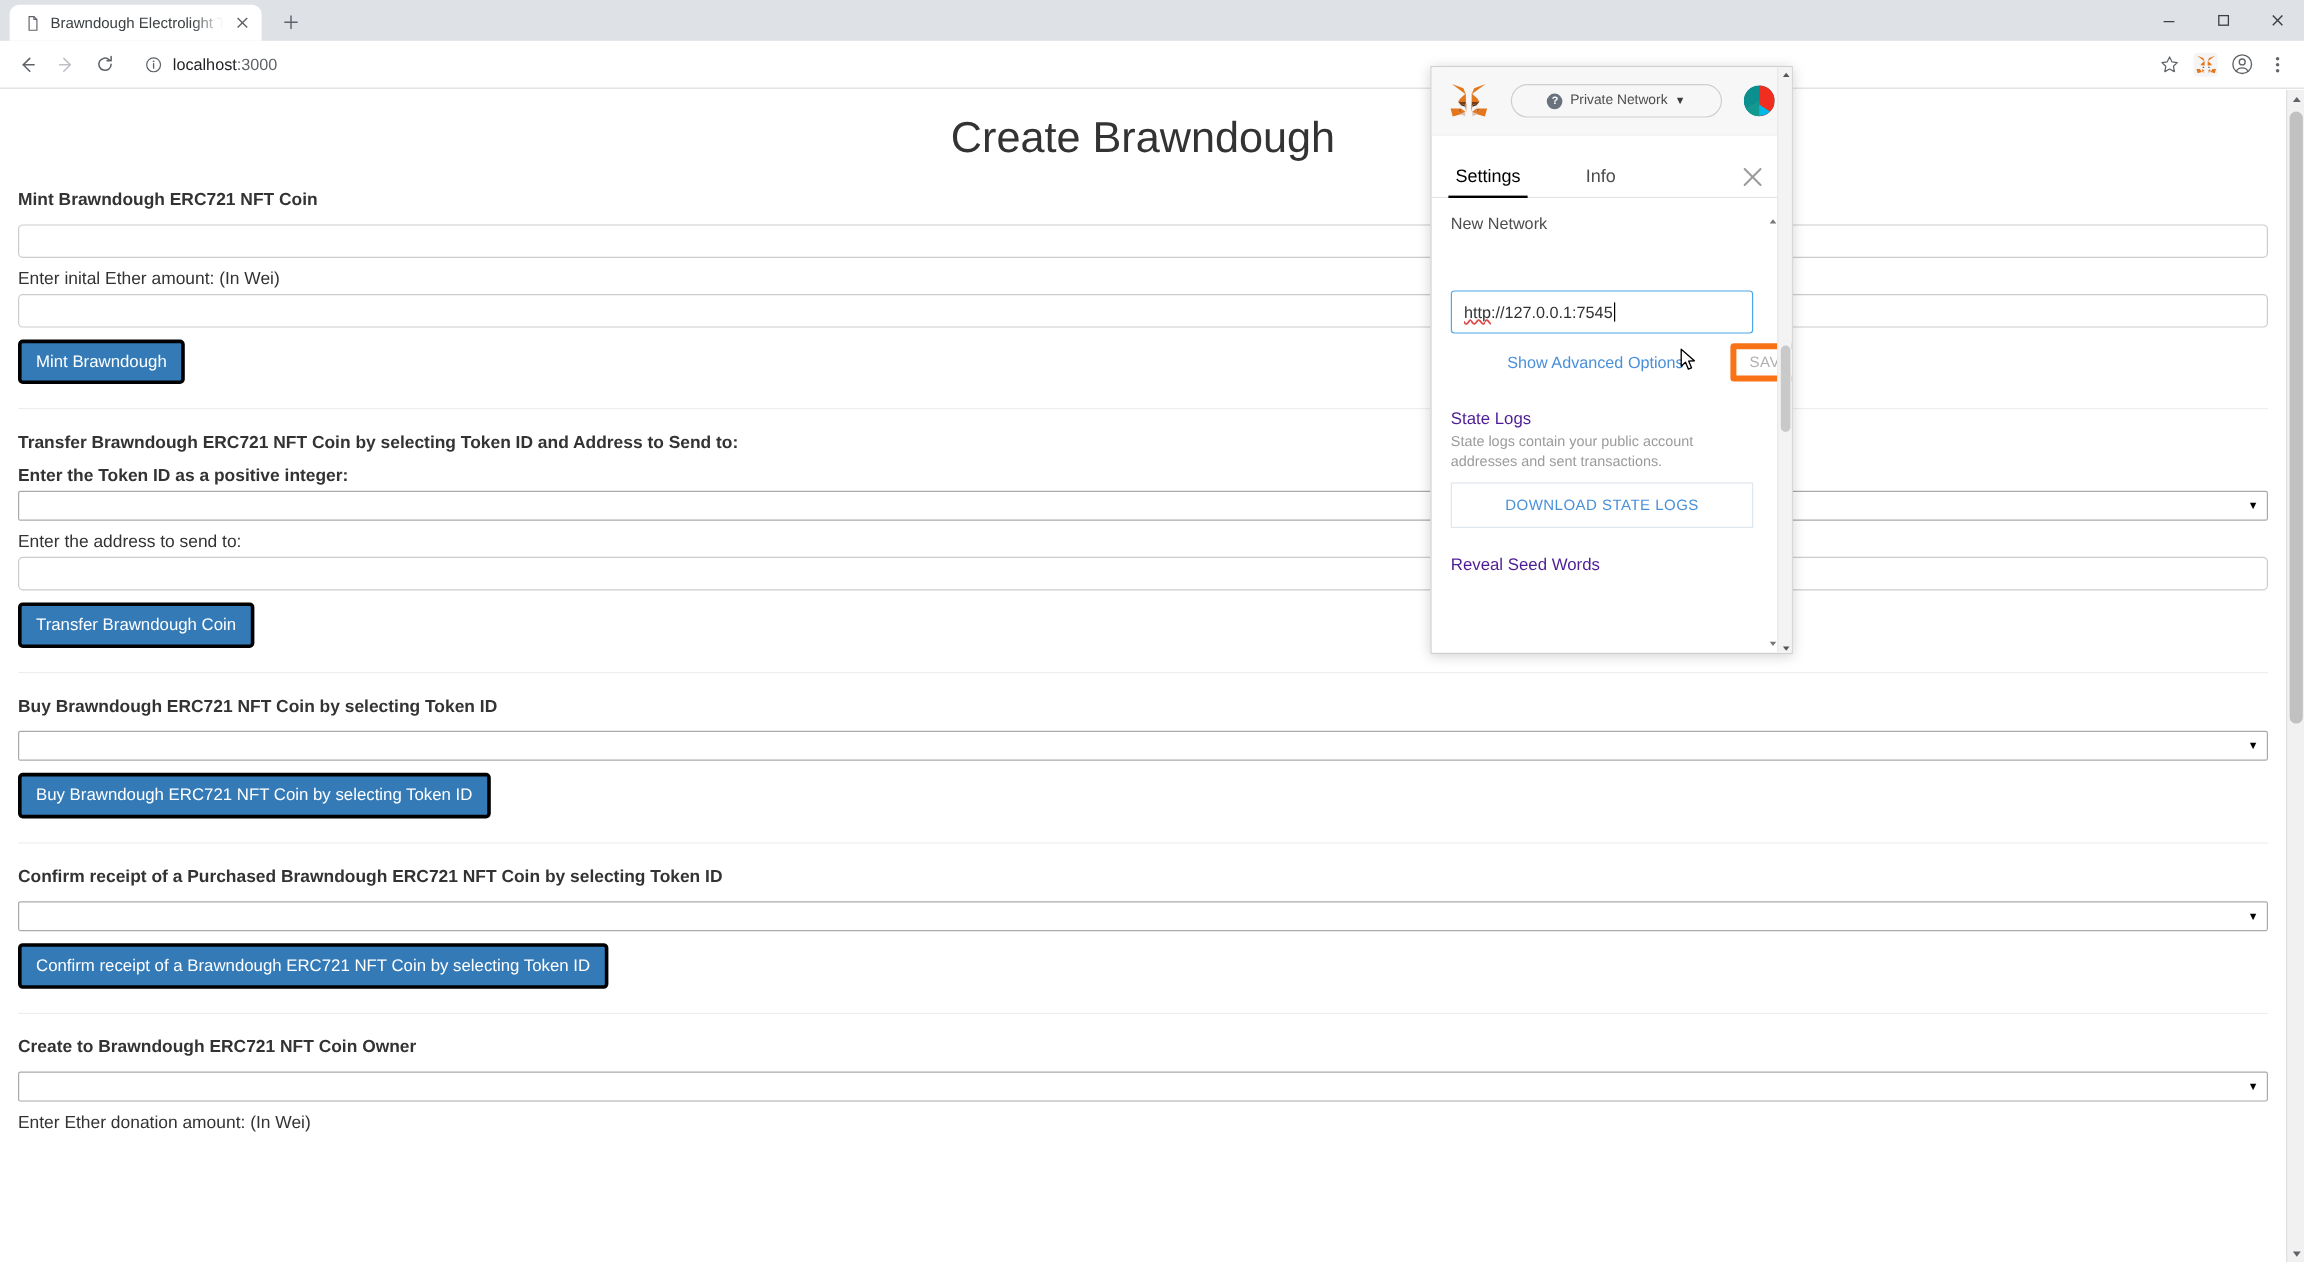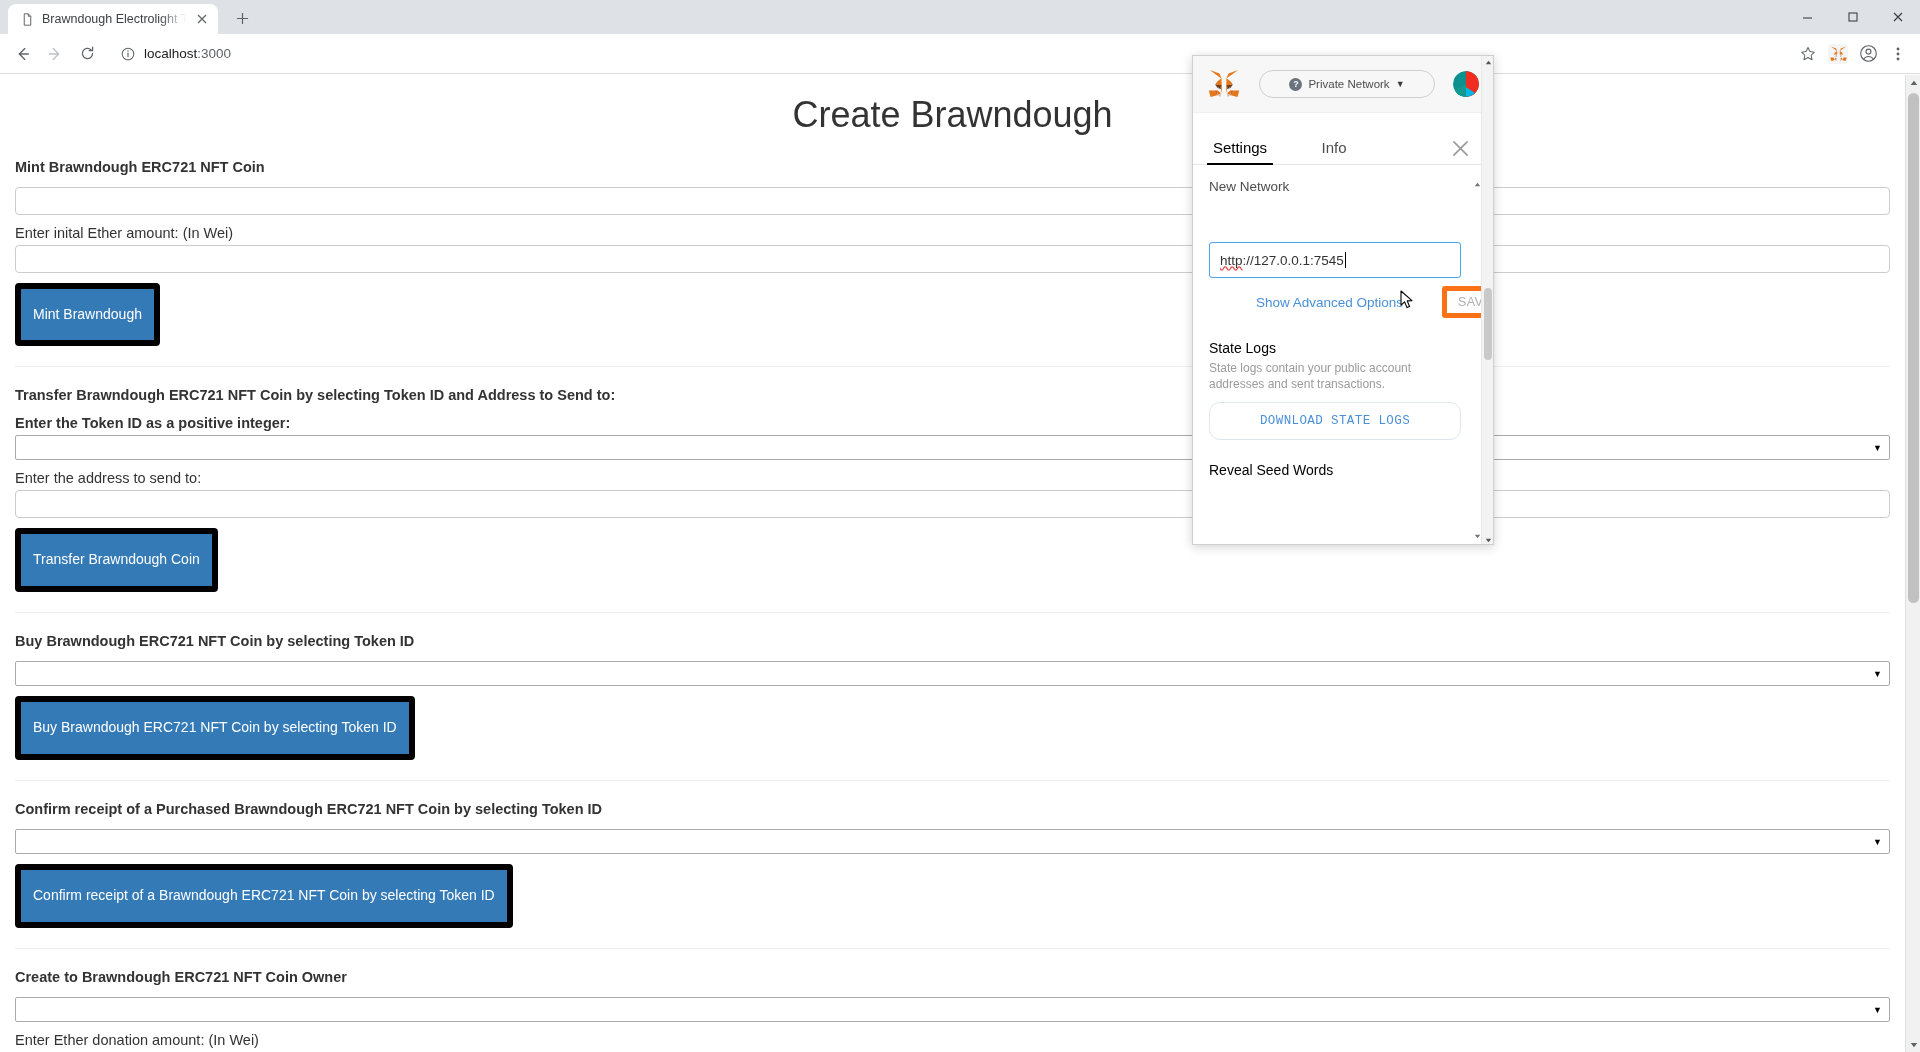--- a/index.html
+++ b/index.html
@@ -191,24 +191,24 @@
     right: 8px; top: 50%;
     transform: translateY(-50%);
     font-size: 9px;
     color: #000;
     pointer-events: none;
     line-height: 1;
   }
   .btn-primary {
     display: inline-block;
     background: #337ab7;
-    border: 6px solid #000000;
+    border: 3px solid #000000;
     color: #fff;
     font-size: 14px;
-    padding: 16px 12px;
+    padding: 6px 12px;
     border-radius: 4px;
     line-height: 1.42;
     font-family: "Liberation Sans", sans-serif;
     cursor: pointer;
   }
   hr.sep {
     border: none;
     border-top: 1px solid #eee;
     margin: 20px 0;
   }
@@ -371,39 +371,39 @@
     border: 5px solid #f97316;
     border-radius: 3px;
     background: #fff;
     color: #b0b0b0;
     font-size: 12.5px;
     letter-spacing: 0.4px;
     display: flex; align-items: center; justify-content: center;
   }
   .mm-h3 {
     font-size: 14px;
-    color: #000000;
+    color: #4c1d95;
     margin: 22px 0 4px 0;
   }
   .mm-desc {
     font-size: 12px;
     color: #9b9b9b;
     line-height: 1.35;
     width: 210px;
     margin: 0 0 10px 0;
   }
   .mm-outline-btn {
     width: 252px; height: 38px;
     border: 1px solid #dfe7ee;
-    border-radius: 11px;
+    border-radius: 0;
     background: #fff;
     color: #4a90d9;
     font-size: 12.5px;
     letter-spacing: 0.4px;
-    display: flex; align-items: center; justify-content: center; font-family: Liberation Mono, monospace;
+    display: flex; align-items: center; justify-content: center;
   }
   .mm-scrollbar {
     position: absolute;
     right: 0; top: 0;
     width: 12px; height: 490px;
     background: #f3f3f3;
     border-left: 1px solid #e8e8e8;
   }
   .mm-sb-up, .mm-sb-down {
     width: 12px; height: 12px;

